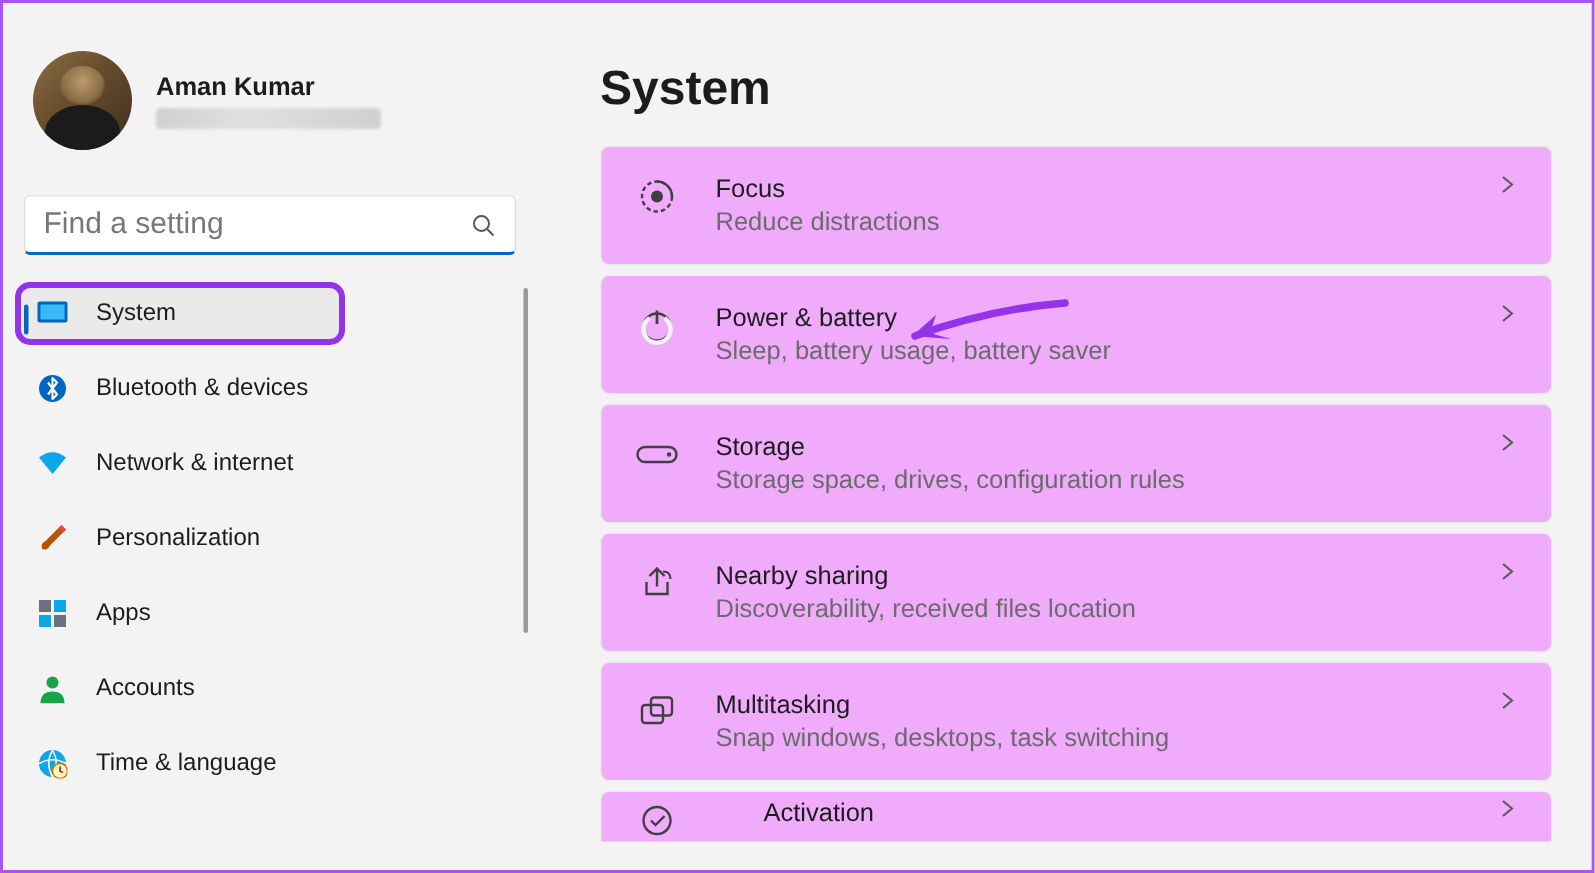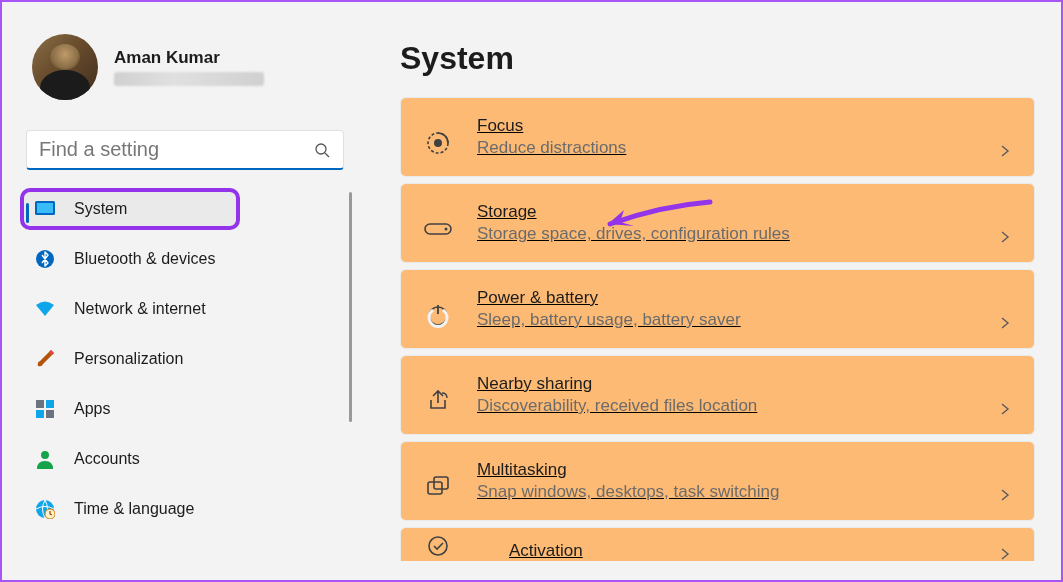--- a/index.html
+++ b/index.html
@@ -1,20 +1,20 @@
 <!DOCTYPE html>
 <html><head>
   <meta charset="utf-8">
   <style>
     * { margin: 0; padding: 0; box-sizing: border-box; font-family: "Segoe UI", -apple-system, sans-serif; }
     body { background: #fff; width: 1063px; height: 582px; overflow: hidden; border: 2px solid #a855f7; }
     .app { display: flex; height: 100%; background: #f3f3f3; }
     
     
-    .sidebar { width: 360px; padding: 20px 12px 0 18px; display: flex; flex-direction: column; position: relative; }
+    .sidebar { width: 360px; padding: 20px 12px 0 8px; display: flex; flex-direction: column; position: relative; }
     .user-area { display: flex; align-items: center; gap: 16px; padding: 12px; margin-bottom: 18px; }
     .avatar { width: 66px; height: 66px; border-radius: 50%; background: linear-gradient(135deg, #8b6f47 0%, #6b4e2e 40%, #3e2e1e 100%); position: relative; overflow: hidden; }
     .avatar::before { content: ""; position: absolute; top: 10px; left: 18px; width: 30px; height: 26px; background: radial-gradient(ellipse at 50% 40%, #c09a6b 0%, #8b6f47 60%, transparent 80%); border-radius: 50%; }
     .avatar::after { content: ""; position: absolute; bottom: -6px; left: 8px; width: 50px; height: 36px; background: #1b1b1b; border-radius: 50% 50% 0 0; }
     .user-info { display: flex; flex-direction: column; }
     .user-name { font-size: 17px; font-weight: 600; color: #1c1c1c; }
     .user-sub { width: 150px; height: 14px; background: linear-gradient(90deg, #d0d0d0 0%, #e0e0e0 40%, #d0d0d0 100%); border-radius: 3px; margin-top: 4px; filter: blur(1px); }
     
     .search-wrap { position: relative; margin: 0 6px 18px 6px; }
     .search-input { width: 100%; height: 40px; border: 1px solid #e0e0e0; border-bottom: 2px solid #0067c0; background: #fff; border-radius: 4px; padding: 0 42px 0 12px; font-size: 20px; color: #666; outline: none; }
@@ -26,21 +26,21 @@
     .nav-item { display: flex; align-items: center; gap: 18px; height: 42px; padding: 0 14px; border-radius: 5px; cursor: pointer; font-size: 16px; color: #1c1c1c; margin-bottom: 8px; position: relative; }
     .nav-item.active { background: #eaeaea; }
     .nav-item.active::before { content: ""; position: absolute; left: 2px; top: 11px; width: 3px; height: 20px; background: #0067c0; border-radius: 2px; }
     .nav-item.highlight-box { border: 4px solid #9333ea; border-radius: 10px; padding: 0 10px; width: 220px; }
     .nav-icon { width: 22px; height: 22px; display: flex; align-items: center; justify-content: center; flex-shrink: 0; }
     
     
     .main { flex: 1; padding: 38px 26px 0 38px; overflow: hidden; }
     .page-title { font-size: 32px; font-weight: 600; color: #1c1c1c; margin-bottom: 20px; }
     .cards { display: flex; flex-direction: column; gap: 6px; }
-    .card { background: #fdba74; border: 1px solid #eaeaea; border-radius: 6px; display: flex; align-items: flex-end; padding: 18px 22px; cursor: pointer; position: relative; text-decoration: underline; }
+    .card { background: #f0abfc; border: 1px solid #eaeaea; border-radius: 6px; display: flex; align-items: flex-start; padding: 18px 22px; cursor: pointer; position: relative; }
     .card-icon { width: 30px; height: 30px; display: flex; align-items: center; justify-content: center; margin-right: 24px; flex-shrink: 0; color: #404040; }
     .card-text { flex: 1; }
     .card-title { font-size: 17px; color: #1c1c1c; }
     .card-sub { font-size: 17px; color: #6b6b6b; margin-top: 2px; }
     .card-chevron { color: #5a5a5a; }
     .card.cut { height: 34px; padding: 4px 22px 0 22px; overflow: hidden; border-bottom: none; border-bottom-left-radius: 0; border-bottom-right-radius: 0; gap: 32px; }
     
     
     .arrow-anno { position: absolute; left: 600px; top: 196px; pointer-events: none; z-index: 50; }
     
@@ -170,47 +170,47 @@
         </div>
         <span class="card-chevron">
           <svg width="14" height="14" viewBox="0 0 14 14">
               <path d="M4 2 L10 7 L4 12" fill="none" stroke="#5a5a5a" stroke-width="1.4"></path>
             </svg>
         </span>
       </div>
 
       <div class="card">
         <span class="card-icon">
+          <svg width="26" height="26" viewBox="0 0 26 26">
+              <circle cx="13" cy="14" r="9" fill="none" stroke="#404040" stroke-width="1.6"></circle>
+              <line x1="13" y1="3" x2="13" y2="12" stroke="#404040" stroke-width="1.8"></line>
+              <path d="M8 8 A 9 9 0 1 0 18 8" fill="none" stroke="#f3f3f3" stroke-width="3"></path>
+            </svg>
+        </span>
+        <div class="card-text">
+          <div class="card-title">Power &amp; battery</div>
+          <div class="card-sub">Sleep, battery usage, battery saver</div>
+        </div>
+        <span class="card-chevron">
+          <svg width="14" height="14" viewBox="0 0 14 14">
+              <path d="M4 2 L10 7 L4 12" fill="none" stroke="#5a5a5a" stroke-width="1.4"></path>
+            </svg>
+        </span>
+      </div>
+
+      <div class="card">
+        <span class="card-icon">
           <svg width="30" height="18" viewBox="0 0 30 18">
               <rect x="2" y="4" width="26" height="10" rx="5" fill="none" stroke="#404040" stroke-width="1.6"></rect>
               <circle cx="23" cy="9" r="1.5" fill="#404040"></circle>
             </svg>
         </span>
         <div class="card-text">
           <div class="card-title">Storage</div>
           <div class="card-sub">Storage space, drives, configuration rules</div>
-        </div>
-        <span class="card-chevron">
-          <svg width="14" height="14" viewBox="0 0 14 14">
-              <path d="M4 2 L10 7 L4 12" fill="none" stroke="#5a5a5a" stroke-width="1.4"></path>
-            </svg>
-        </span>
-      </div>
-
-      <div class="card">
-        <span class="card-icon">
-          <svg width="26" height="26" viewBox="0 0 26 26">
-              <circle cx="13" cy="14" r="9" fill="none" stroke="#404040" stroke-width="1.6"></circle>
-              <line x1="13" y1="3" x2="13" y2="12" stroke="#404040" stroke-width="1.8"></line>
-              <path d="M8 8 A 9 9 0 1 0 18 8" fill="none" stroke="#f3f3f3" stroke-width="3"></path>
-            </svg>
-        </span>
-        <div class="card-text">
-          <div class="card-title">Power &amp; battery</div>
-          <div class="card-sub">Sleep, battery usage, battery saver</div>
         </div>
         <span class="card-chevron">
           <svg width="14" height="14" viewBox="0 0 14 14">
               <path d="M4 2 L10 7 L4 12" fill="none" stroke="#5a5a5a" stroke-width="1.4"></path>
             </svg>
         </span>
       </div>
 
       <div class="card">
         <span class="card-icon">

